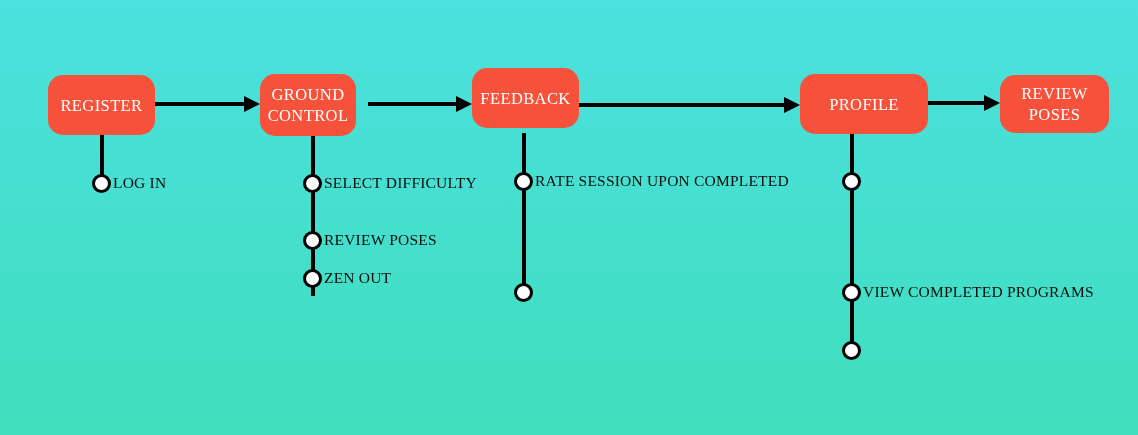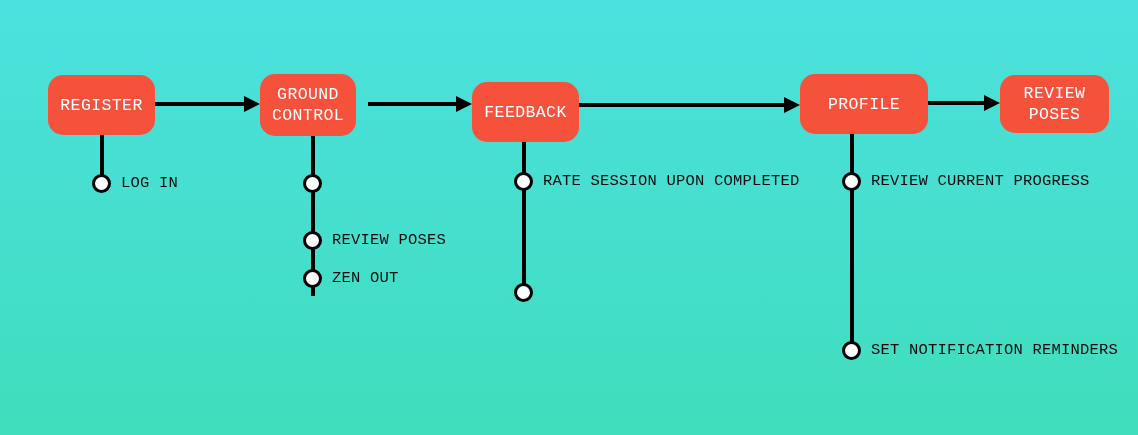--- a/index.html
+++ b/index.html
@@ -1,45 +1,45 @@
 <!DOCTYPE html>
 <html><head>
 <meta charset="utf-8">
 <style>
   html,body{margin:0;padding:0;background:#3fdebc;}
   .stage{
     position:relative;width:1138px;height:435px;overflow:hidden;
     background:linear-gradient(180deg,#4be1de 0%,#46dfd0 45%,#3fdebc 100%);
-    font-family:Liberation Mono, monospace;
+    font-family:Liberation Serif, serif;
   }
   .node{
     position:absolute;background:#f6523b;border-radius:15px;color:#ffffff;
     display:flex;align-items:center;justify-content:center;text-align:center;
     font-size:16.5px;line-height:21px;letter-spacing:.4px;padding:0 6px;box-sizing:border-box;
   }
   .b1{left:48px;top:75px;width:107px;height:60px}
   .b2{left:260px;top:74px;width:96px;height:62px}
-  .b3{left:472px;top:82px;width:107px;height:60px}
+  .b3{left:472px;top:68px;width:107px;height:60px}
   .b4{left:800px;top:74px;width:128px;height:60px}
   .b5{left:1000px;top:75px;width:109px;height:58px}
 
   .hline{position:absolute;height:4px;background:#000}
   .ah{position:absolute;width:0;height:0;border-top:8px solid transparent;border-bottom:8px solid transparent;border-left:16px solid #000}
   .a1l{left:155px;top:102px;width:90px}   .a1h{left:244px;top:96px}
   .a2l{left:368px;top:102px;width:89px}   .a2h{left:456px;top:96px}
   .a3l{left:579px;top:103px;width:206px}  .a3h{left:784px;top:97px}
   .a4l{left:910px;top:101px;width:75px}   .a4h{left:984px;top:95px}
 
   .vline{position:absolute;width:4px;background:#000}
   .v1{left:100px;top:134px;height:52px}
   .v2{left:311px;top:135px;height:161px}
   .v3{left:522px;top:133px;height:162px}
   .v4{left:850px;top:133px;height:220px}
 
-  .item{position:absolute;display:flex;align-items:center;gap:10px;height:20px}
+  .item{position:absolute;display:flex;align-items:center;gap:2px;height:20px}
   .dot{width:13px;height:13px;background:#ffffff;border:3px solid #000;border-radius:50%;flex:none}
   .item-label{font-size:15.5px;color:#0d0d0d;white-space:pre;letter-spacing:.2px}
 
   .r0{left:92px;top:173px}
   .g0{left:303px;top:173px}  .g1{left:303px;top:230px}  .g2{left:303px;top:268px}
   .f0{left:514px;top:171px}  .f1{left:514px;top:227px}  .f2{left:514px;top:282px}
   .p0{left:842px;top:171px}  .p1{left:842px;top:226px}  .p2{left:842px;top:282px}  .p3{left:842px;top:340px}
 </style>
 </head>
 <body>
@@ -66,40 +66,43 @@
   <div class="node b4">PROFILE</div>
   <div class="node b5">REVIEW POSES</div>
 
   <div class="item r0">
     <span class="dot"></span>
     <span class="item-label">LOG IN</span>
   </div>
 
   <div class="item g0">
     <span class="dot"></span>
+    <span class="item-label">SELECT DIFFICULTY</span>
   </div>
   <div class="item g1">
     <span class="dot"></span>
     <span class="item-label">REVIEW POSES</span>
   </div>
   <div class="item g2">
     <span class="dot"></span>
     <span class="item-label">ZEN OUT</span>
   </div>
 
   <div class="item f0">
     <span class="dot"></span>
     <span class="item-label">RATE SESSION UPON COMPLETED</span>
   </div>
   <div class="item f2">
     <span class="dot"></span>
   </div>
 
   <div class="item p0">
     <span class="dot"></span>
-    <span class="item-label">REVIEW CURRENT PROGRESS</span>
+  </div>
+  <div class="item p2">
+    <span class="dot"></span>
+    <span class="item-label">VIEW COMPLETED PROGRAMS</span>
   </div>
   <div class="item p3">
     <span class="dot"></span>
-    <span class="item-label">SET NOTIFICATION REMINDERS</span>
   </div>
 
 </div>
 
 </body></html>

